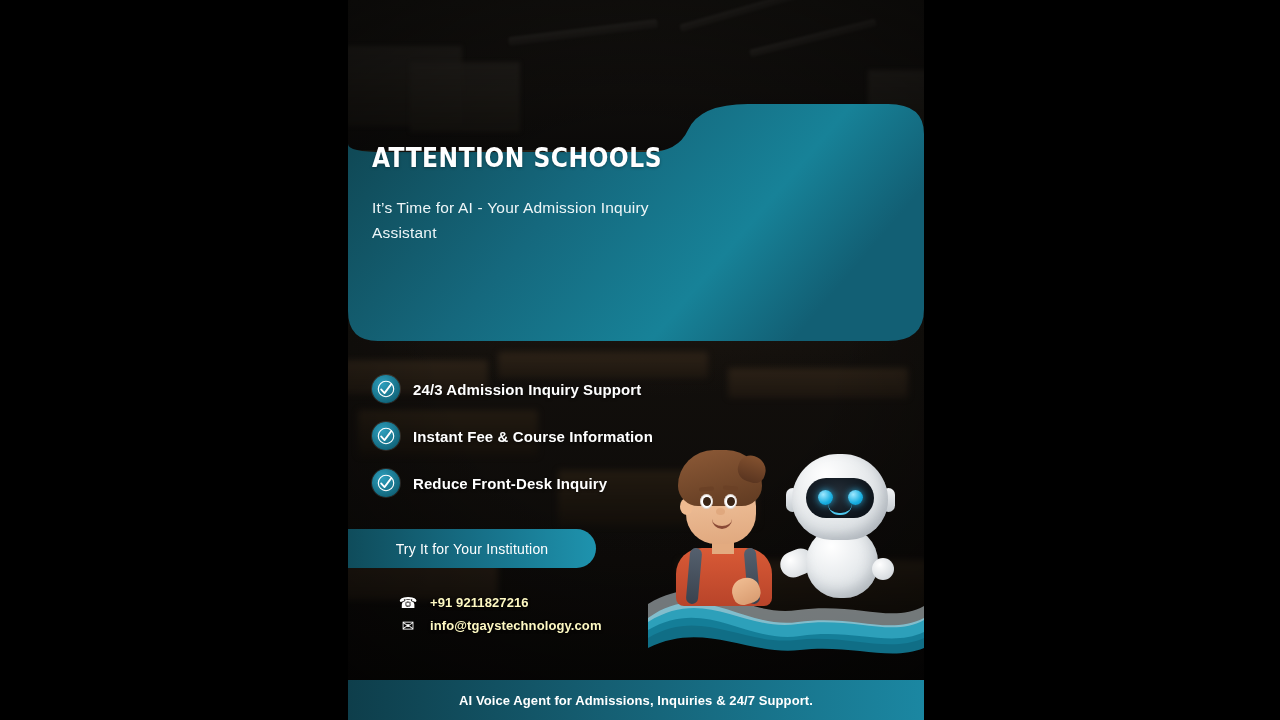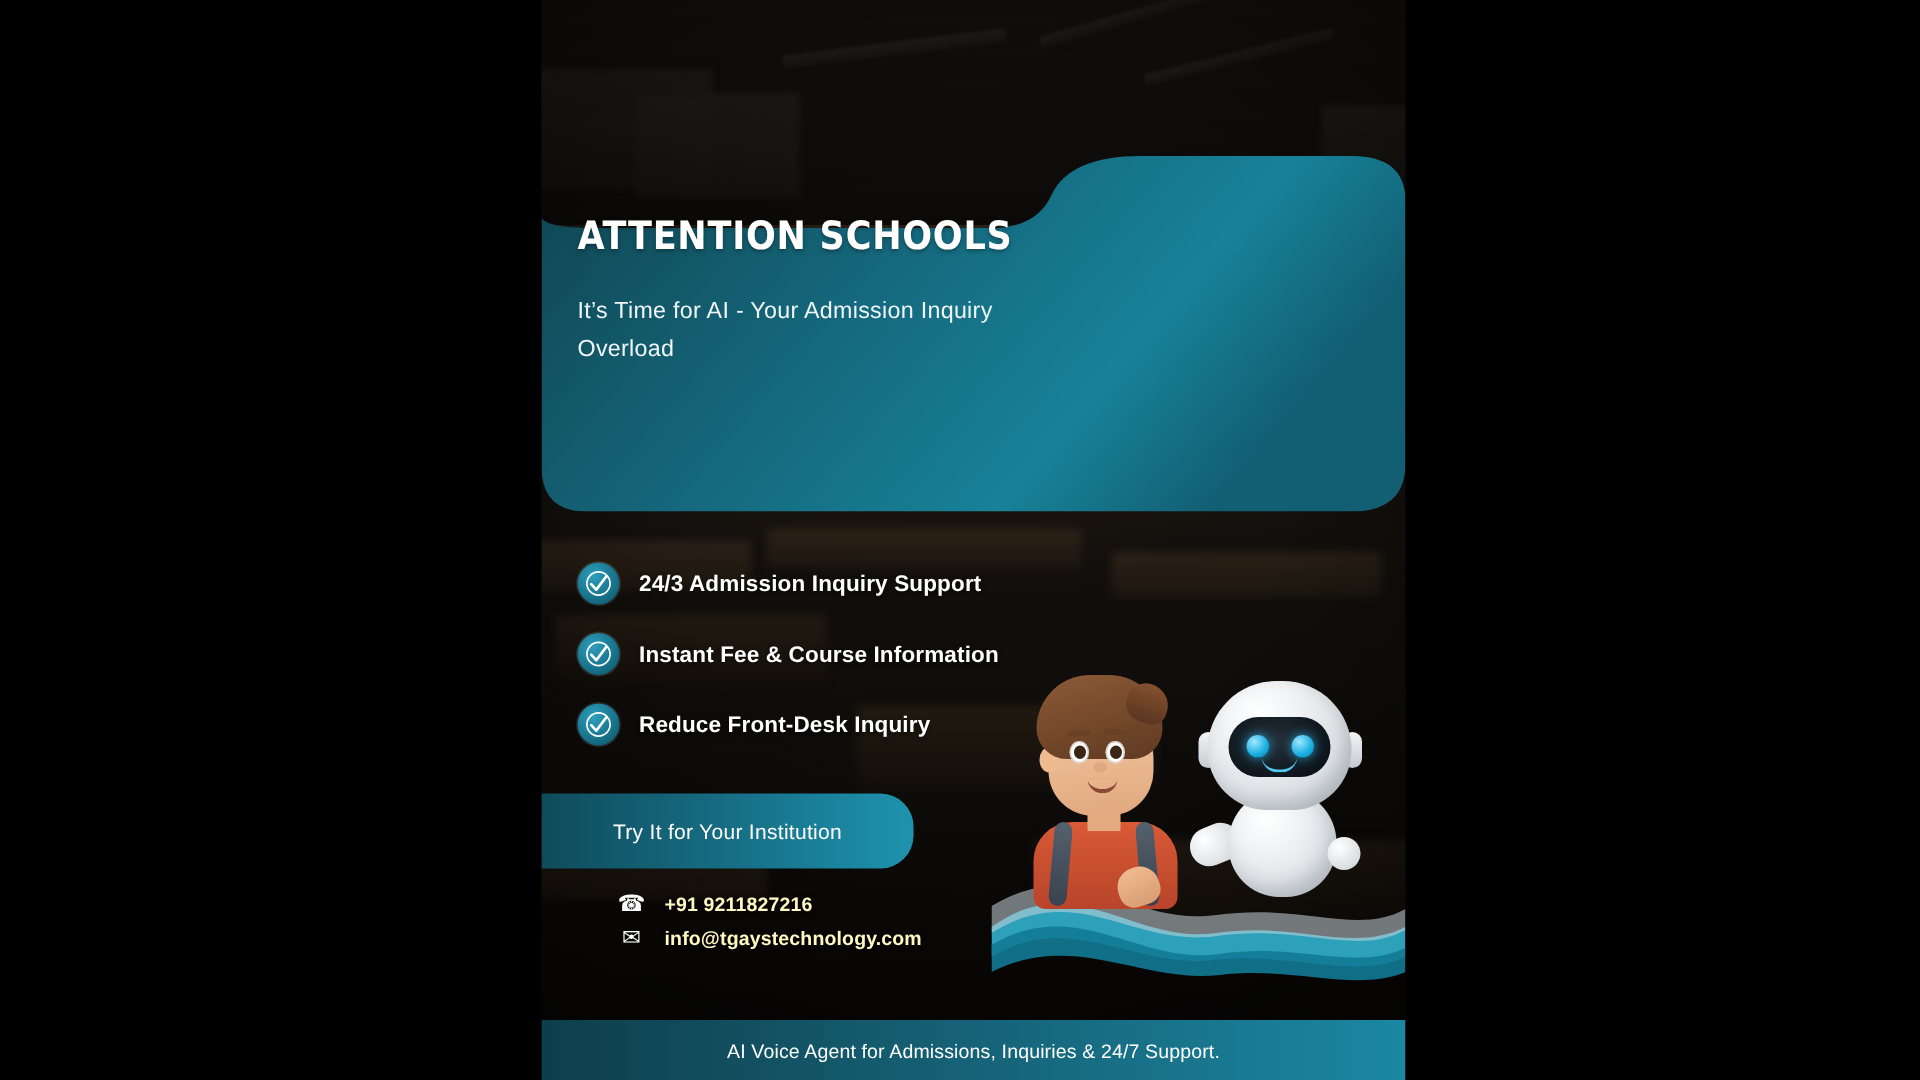--- a/index.html
+++ b/index.html
@@ -3,21 +3,21 @@
 <meta charset="utf-8">
 <style>
   * { margin:0; padding:0; box-sizing:border-box; }
   html,body { width:1280px; height:720px; background:#000; overflow:hidden; }
   body { font-family:"Liberation Sans", sans-serif; }
 
   .stage { position:relative; width:1280px; height:720px; background:#000; }
 
   
   .poster {
-    position:absolute; left:361px; top:0; width:576px; height:720px;
+    position:absolute; left:348px; top:0; width:576px; height:720px;
     overflow:hidden; background:#0a0806;
   }
 
   
   .bg { position:absolute; inset:0; background:#0b0a08; overflow:hidden; }
   .bg-ceiling {
     position:absolute; left:0; top:0; width:100%; height:150px;
     background:linear-gradient(180deg,#14120f 0%,#100e0c 60%,#0b0a09 100%);
   }
   .tube {
@@ -72,21 +72,21 @@
     box-shadow:0 0 0 1px rgba(255,255,255,.12);
   }
   .feat-badge svg { display:block; }
   .feat-label {
     color:#fff; font-weight:700; font-size:15px; letter-spacing:.1px;
     text-shadow:0 1px 3px rgba(0,0,0,.55);
   }
 
   
   .cta {
-    position:absolute; left:0; top:529px; width:248px; height:50px;
+    position:absolute; left:0; top:529px; width:248px; height:39px;
     border-radius:0 22px 22px 0; z-index:5;
     background:linear-gradient(90deg,#0f4c5b 0%,#177189 55%,#1e93ae 100%);
     display:flex; align-items:center; justify-content:center;
     color:#fff; font-size:14px; letter-spacing:.2px; cursor:pointer;
     border:none;
   }
 
   
   .contacts { position:absolute; left:50px; top:595px; z-index:5; }
   .contact-row { display:flex; align-items:center; gap:12px; margin-bottom:8px; }
@@ -208,21 +208,21 @@
   .rb-arm.l { left:4px; top:96px; width:34px; height:26px; border-radius:16px; transform:rotate(-22deg); }
   .rb-arm.r { left:96px; top:104px; }
 
   
   .banner {
     position:absolute; left:0; bottom:0; width:576px; height:40px;
     background:linear-gradient(90deg,#0e3e4b 0%,#155f73 45%,#1b87a2 100%);
     display:flex; align-items:center; justify-content:center; z-index:7;
   }
   .banner span {
-    color:#fff; font-weight:400; font-size:13px; letter-spacing:.1px;
+    color:#fff; font-weight:700; font-size:13px; letter-spacing:.1px;
   }
 </style>
 </head>
 <body>
 
 <div class="stage">
   <div class="poster">
 
     <div class="bg">
       <div class="bg-ceiling"></div>
@@ -252,21 +252,21 @@
             <stop offset="78%" stop-color="#178298"></stop>
             <stop offset="100%" stop-color="#125f74"></stop>
           </linearGradient>
         </defs>
         <path d="M0,40 L0,207 Q0,237 30,237 L540,237 Q576,237 576,205 L576,30
                  Q576,0 540,0 L400,0 Q352,0 340,26 Q330,48 300,48 L36,48 Q0,48 0,40 Z" fill="url(#tealGrad)"></path>
       </svg>
 
       <div class="hero-text">
         <div class="headline">ATTENTION SCHOOLS</div>
-        <div class="subline">It’s Time for AI - Your Admission Inquiry Overload</div>
+        <div class="subline">It’s Time for AI - Your Admission Inquiry Assistant</div>
       </div>
     </div>
 
     <div class="features">
       <div class="feat">
         <span class="feat-badge">
           <svg width="18" height="18" viewBox="0 0 24 24">
               <path d="M5.5 12.6 L10 17.5 L19 5.5" fill="none" stroke="#fff" stroke-width="2.4" stroke-linecap="round" stroke-linejoin="round"></path>
               <circle cx="12" cy="12" r="10.3" fill="none" stroke="#fff" stroke-width="1.5"></circle>
             </svg>

